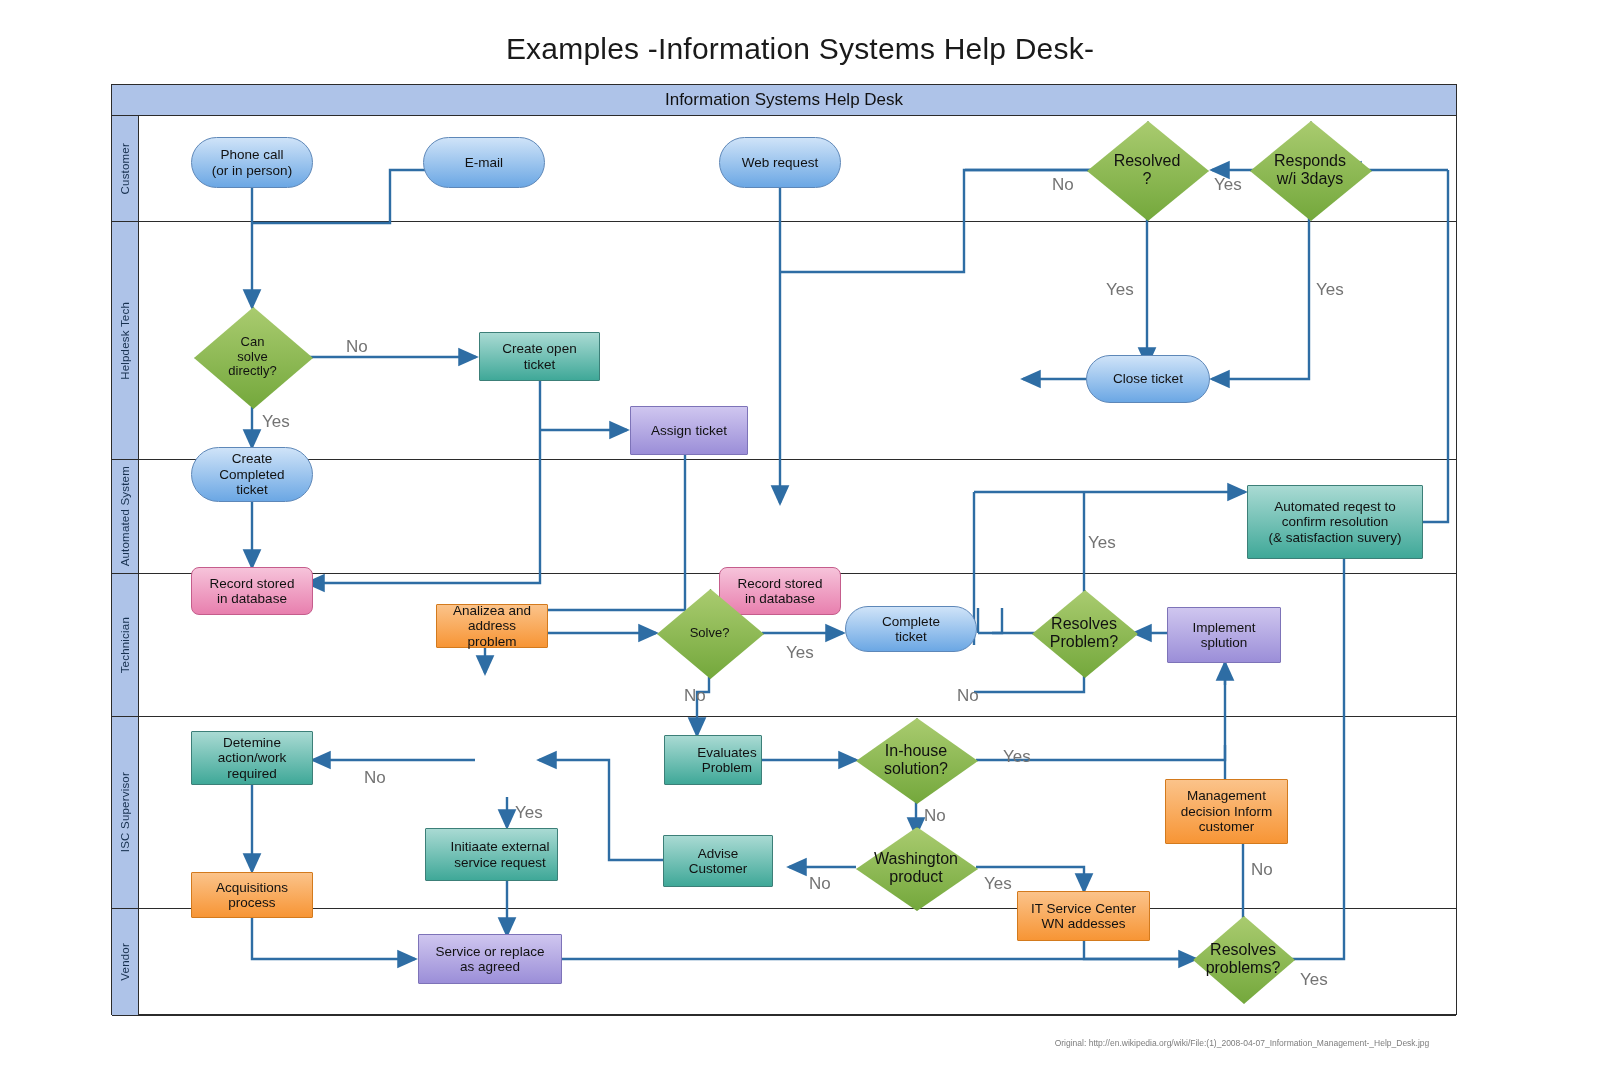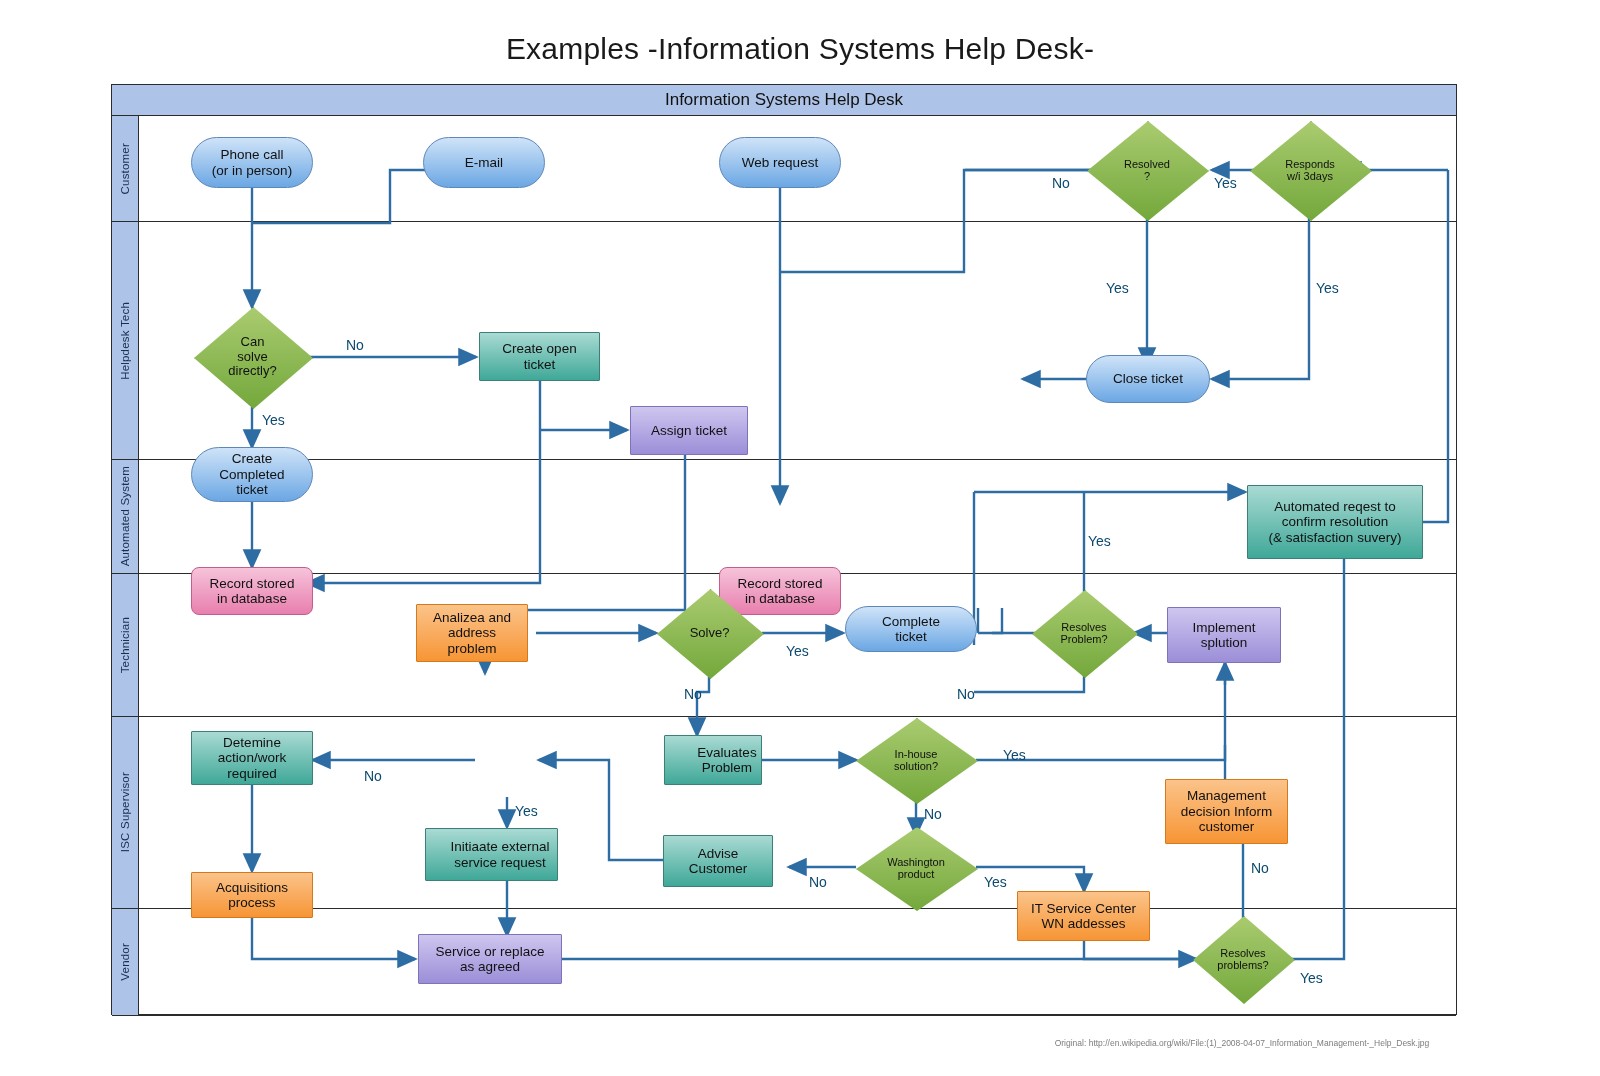--- a/index.html
+++ b/index.html
@@ -54,29 +54,29 @@
   .diamond{position:absolute;z-index:5;}
   .diamond .dshape{
     position:absolute;left:0;top:0;width:100%;height:100%;
     background:linear-gradient(#a9cb6f,#74a83c);
     border:1px solid #6b9a37;
     clip-path:polygon(50% 0,100% 50%,50% 100%,0 50%);
   }
   .diamond .dtxt{
     position:absolute;left:0;top:0;width:100%;height:100%;
     display:flex;align-items:center;justify-content:center;text-align:center;
-    font-size:11px;line-height:1.12;color:#111;
+    font-size:16px;line-height:1.12;color:#111;
   }
   .diamond.big .dtxt{font-size:13px;}
 
   
   #wires{position:absolute;left:0;top:0;width:1346px;height:931px;z-index:2;pointer-events:none;}
 
   .elabel{
-    position:absolute;font-size:14px;color:#0c4a6e;z-index:6;white-space:nowrap;
+    position:absolute;font-size:17px;color:#737373;z-index:6;white-space:nowrap;
   }
 
   #footer-note{
     position:absolute;left:1022px;top:1038px;width:440px;
     font-size:8.5px;color:#7d7d7d;text-align:center;white-space:nowrap;
   }
 </style>
 </head>
 <body>
 
@@ -277,21 +277,21 @@
   </div>
 
   <div class="node roundrect pink" style="left:607px;top:482px;width:122px;height:48px;">
     <span>Record stored<br>in database</span>
   </div>
 
   <div class="node rect teal" style="left:1135px;top:400px;width:176px;height:74px;">
     <span>Automated reqest to<br>confirm resolution<br>(&amp; satisfaction suvery)</span>
   </div>
 
-  <div class="node rect orange" style="left:304px;top:519px;width:112px;height:58px;">
+  <div class="node rect orange" style="left:324px;top:519px;width:112px;height:44px;">
     <span>Analizea and<br>address<br>problem</span>
   </div>
 
   <div class="diamond big" style="left:545px;top:504px;width:105px;height:88px;">
     <div class="dshape"></div>
     <div class="dtxt">Solve?</div>
   </div>
 
   <div class="node round blue" style="left:733px;top:521px;width:132px;height:46px;">
     <span>Complete<br>ticket</span>

